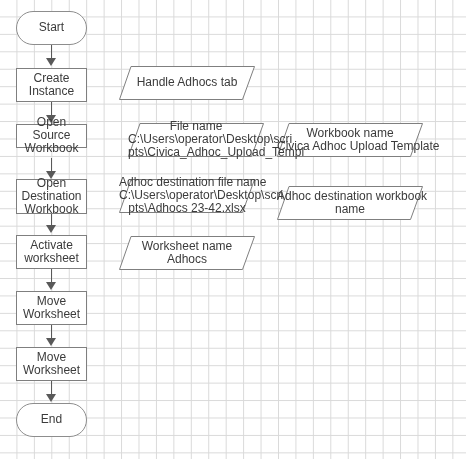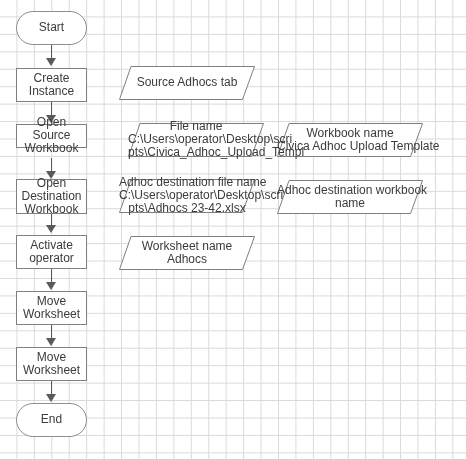--- a/index.html
+++ b/index.html
@@ -121,21 +121,21 @@
     <div class="node-label">Open
 Destination
 Workbook</div>
   </div>
 
   <div class="conn" style="left:51px; top:214px; height:14px;"></div>
   <div class="arrowhead" style="left:46px; top:225px;"></div>
 
   <div class="process" style="left:16px; top:235px; width:71px; height:34px;">
     <div class="node-label">Activate
-operator</div>
+worksheet</div>
   </div>
 
   <div class="conn" style="left:51px; top:269px; height:16px;"></div>
   <div class="arrowhead" style="left:46px; top:282px;"></div>
 
   <div class="process" style="left:16px; top:291px; width:71px; height:34px;">
     <div class="node-label">Move
 Worksheet</div>
   </div>
 
@@ -151,21 +151,21 @@
   <div class="arrowhead" style="left:46px; top:394px;"></div>
 
   <div class="terminator" style="left:16px; top:403px; width:71px; height:34px;padding-left:8px;">
     <div class="node-label">End</div>
   </div>
 
   <div class="data-shape" style="left:119px; top:66px; width:136px; height:34px;">
     <svg width="136" height="34" viewBox="0 0 136 34">
       <polygon points="12,0.5 135.5,0.5 123.5,33.5 0.5,33.5" fill="#ffffff" stroke="#7f7f7f" stroke-width="1"></polygon>
     </svg>
-    <div class="node-label">Source Adhocs tab</div>
+    <div class="node-label">Handle Adhocs tab</div>
   </div>
 
   <div class="data-shape" style="left:128px; top:123px; width:136px; height:34px;">
     <svg width="136" height="34" viewBox="0 0 136 34">
       <polygon points="12,0.5 135.5,0.5 123.5,33.5 0.5,33.5" fill="#ffffff" stroke="#7f7f7f" stroke-width="1"></polygon>
     </svg>
     <div class="node-label">File name
 C:\Users\operator\Desktop\scri
 pts\Civica_Adhoc_Upload_Templ</div>
   </div>
@@ -188,21 +188,21 @@
   </div>
 
   <div class="data-shape" style="left:277px; top:123px; width:146px; height:34px;">
     <svg width="146" height="34" viewBox="0 0 146 34">
       <polygon points="12,0.5 145.5,0.5 133.5,33.5 0.5,33.5" fill="#ffffff" stroke="#7f7f7f" stroke-width="1"></polygon>
     </svg>
     <div class="node-label">Workbook name
 Civica Adhoc Upload Template</div>
   </div>
 
-  <div class="data-shape" style="left:277px; top:180px; width:146px; height:34px;text-decoration:underline;">
+  <div class="data-shape" style="left:277px; top:186px; width:146px; height:34px;text-decoration:underline;">
     <svg width="146" height="34" viewBox="0 0 146 34">
       <polygon points="12,0.5 145.5,0.5 133.5,33.5 0.5,33.5" fill="#ffffff" stroke="#7f7f7f" stroke-width="1"></polygon>
     </svg>
     <div class="node-label">Adhoc destination workbook
 name</div>
   </div>
 
 </div>
 
 </body></html>

